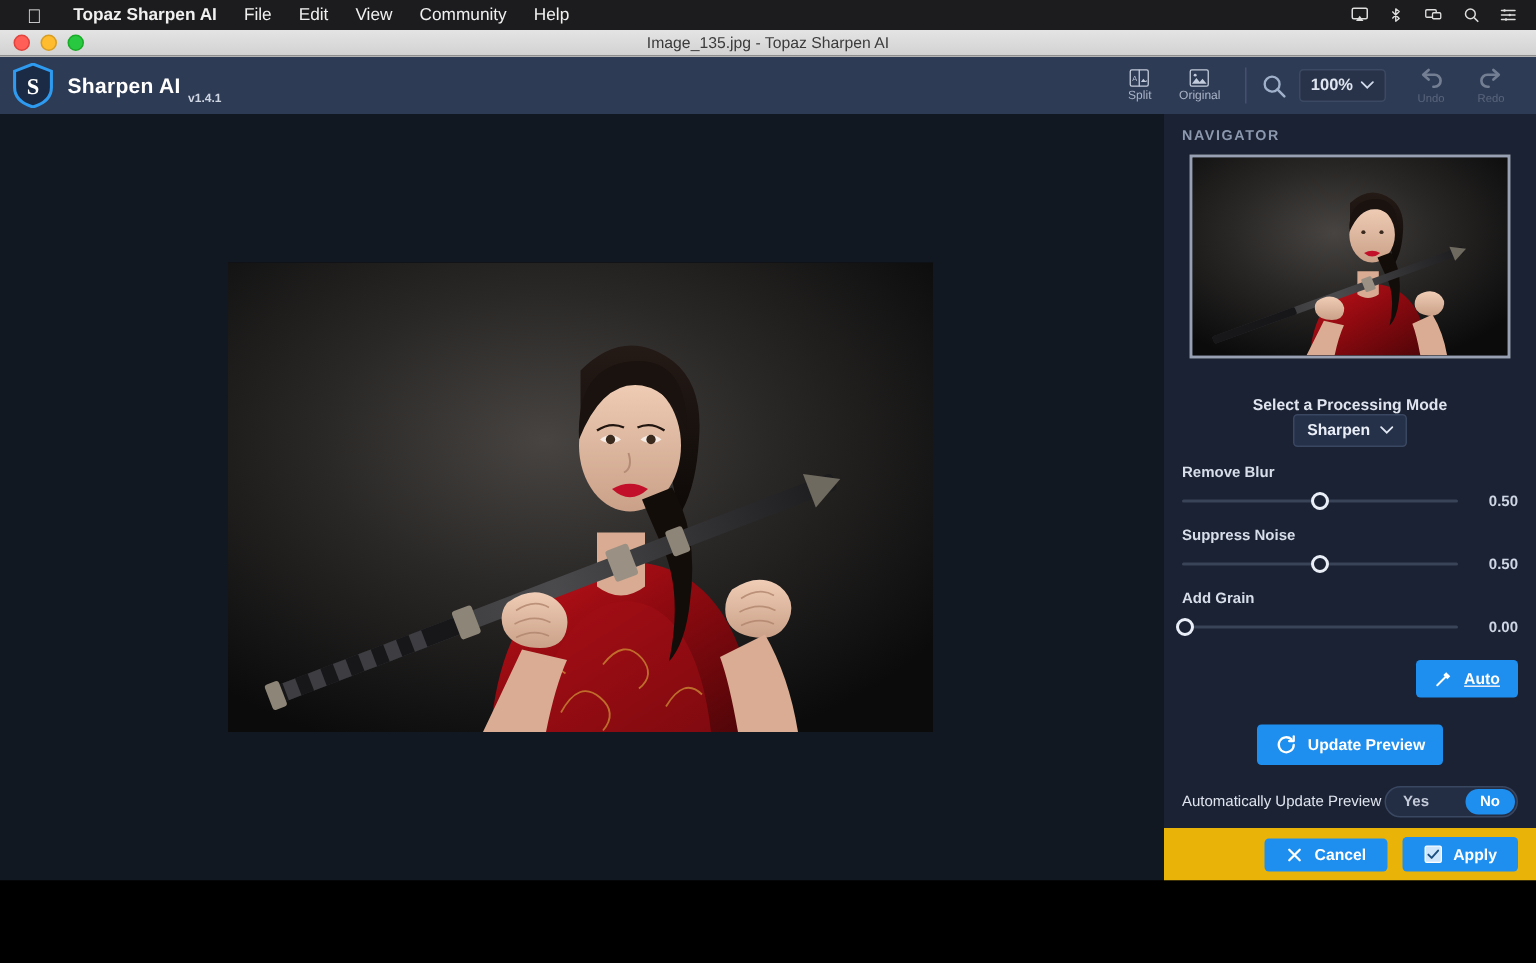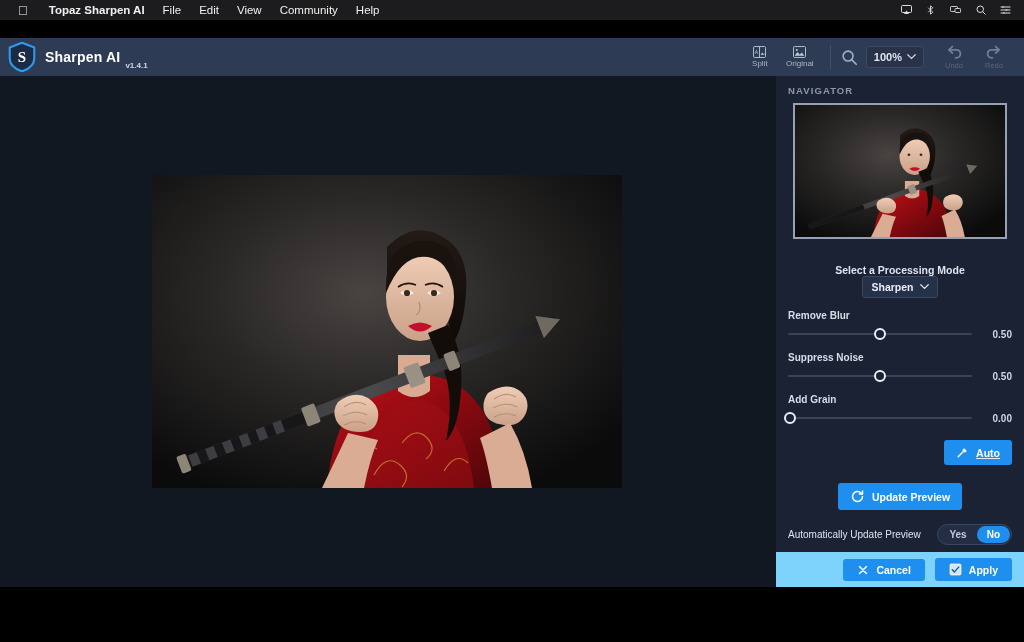--- a/index.html
+++ b/index.html
@@ -123,30 +123,30 @@
     font-size:10.5px; font-weight:bold; display:inline-flex; align-items:center;
     gap:7px; padding:6px 12px;
   }
   .update-row { display:flex; justify-content:center; margin-top:18px; }
   .auto-update-row {
     display:flex; align-items:center; justify-content:space-between; margin-top:14px;
   }
   .auto-update-label { font-size:10px; font-weight:normal; color:#dfe4ee; }
   .yesno {
     display:flex; align-items:center; background:#232d44; border:1px solid #3a4761;
-    border-radius:11px; padding:1px; gap:0;
+    border-radius:11px; padding:1px; gap:14px;
   }
   .yn { font-size:10px; font-weight:bold; padding:3px 10px; border-radius:10px; }
   .yn.off { color:#c3cbd9; }
   .yn.on  { color:#fff; background:#1f8fef; }
 
   
   .footer {
     position:absolute; left:776px; top:552px; width:248px; height:35px;
-    background:#7dd3fc; display:flex; align-items:center; justify-content:flex-end;
+    background:#eab308; display:flex; align-items:center; justify-content:flex-end;
     gap:10px; padding-right:12px;
   }
   .footer .btn-blue { padding:5px 14px; }
 
   
   .dockarea {
     position:absolute; left:0; top:587px; width:1024px; height:55px;
     background:#000; overflow:hidden;
   }
 </style>
@@ -188,20 +188,28 @@
         </g>
         <g fill="#ddd">
             <circle cx="7" cy="6" r="1.6"></circle>
             <circle cx="14" cy="12" r="1.6"></circle>
             <circle cx="9" cy="18" r="1.6"></circle>
           </g>
       </svg>
     </span>
   </div>
 
+  <div class="win-titlebar">
+    <div class="traffic">
+      <span class="tl red"></span>
+      <span class="tl yel"></span>
+      <span class="tl grn"></span>
+    </div>
+    <span class="win-title">Image_135.jpg - Topaz Sharpen AI</span>
+  </div>
 
   <div class="apptoolbar">
     <div class="brand">
       <svg width="28" height="30" viewBox="0 0 40 44">
         <path d="M20 1 L38 8 V24 C38 34 30 40 20 43 C10 40 2 34 2 24 V8 Z" fill="#1b2a45" stroke="#2e9bf0" stroke-width="3"></path>
         <text x="20" y="30" font-family="Liberation Serif, serif" font-size="22" font-weight="bold" fill="#ffffff" text-anchor="middle">S</text>
       </svg>
       <span class="brandname">Sharpen AI</span>
       <span class="brandver">v1.4.1</span>
     </div>

